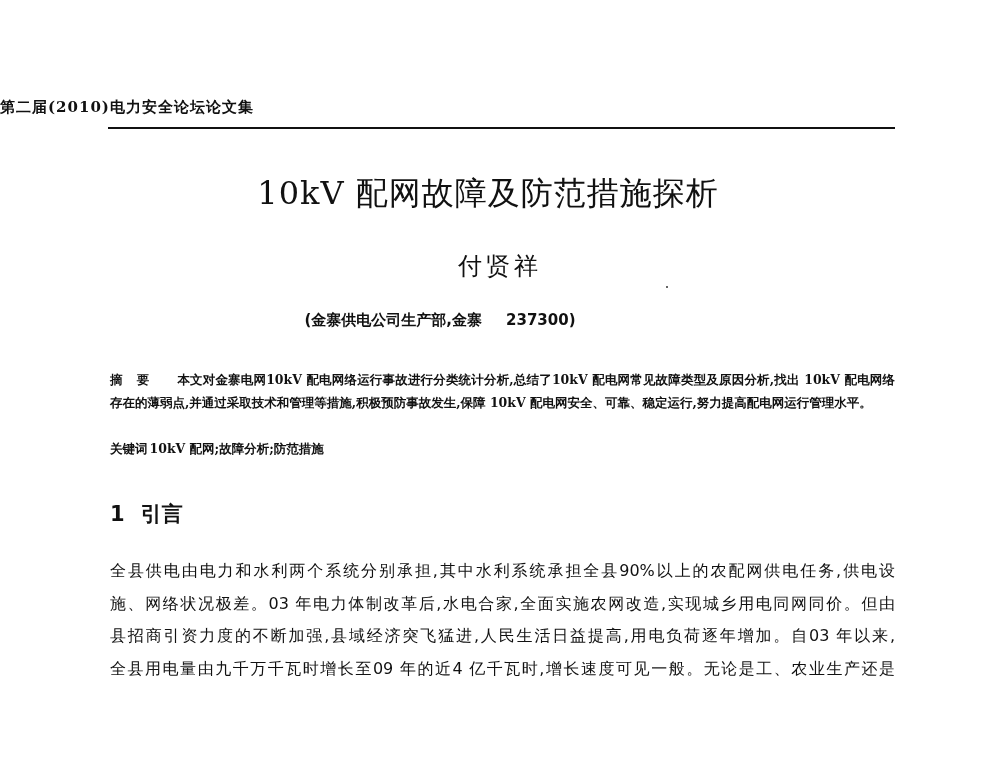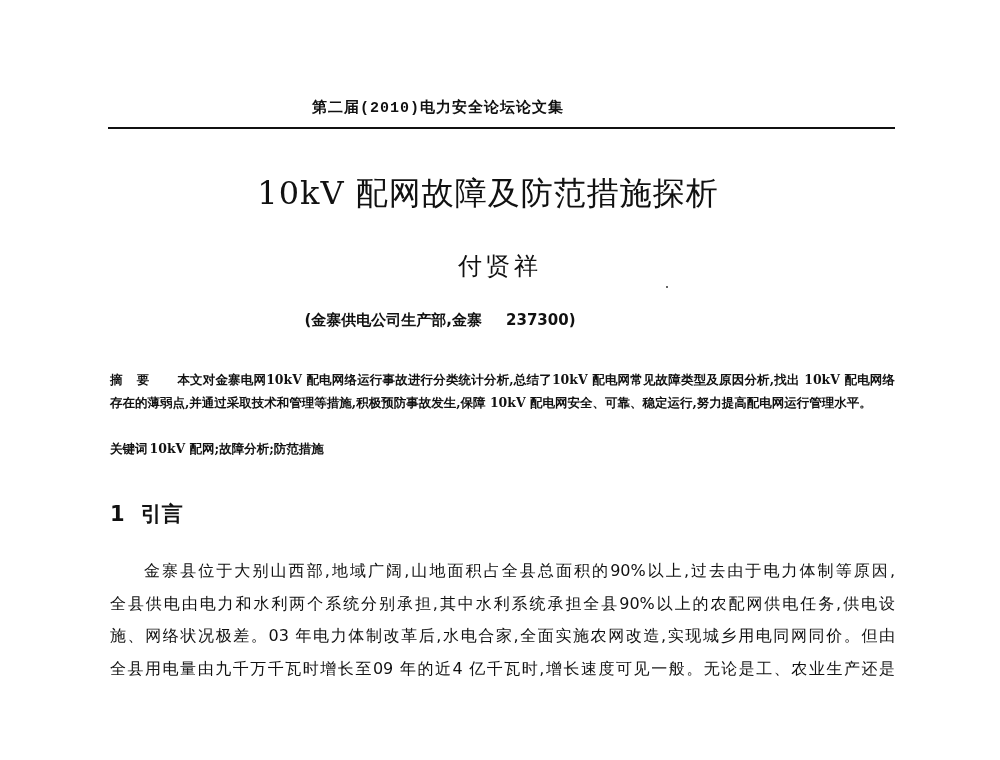--- a/index.html
+++ b/index.html
@@ -4,21 +4,21 @@
 <style>
   html, body { margin: 0; padding: 0; }
   body {
     width: 1000px; height: 760px; overflow: hidden;
     background: #ffffff; color: #111111;
     font-family: "DejaVu Serif", "Liberation Serif", serif;
     position: relative;
   }
   .running-head {
     position: absolute; left: 0; top: 98px; width: 876px;
-    text-align: center; font-size: 15px; font-weight: bold; letter-spacing: 1px; font-family: Liberation Mono, monospace;
+    text-align: left; font-size: 15px; font-weight: bold; letter-spacing: 1px;
   }
   .head-rule {
     position: absolute; left: 108px; top: 127px; width: 787px; height: 2px;
     background: #111111;
   }
   .title {
     position: absolute; left: 0; top: 172px; width: 976px; text-align: center;
     font-size: 32px; letter-spacing: 1px;
   }
   .author {
@@ -74,18 +74,18 @@
 
 <div class="keywords">
   <span class="label">关键词</span><span>10kV 配网;故障分析;防范措施</span>
 </div>
 
 <div class="section-heading">
   <span class="num">1</span><span>引言</span>
 </div>
 
 <div class="body-text">
-  <span class="line indent">金寨县位于大别山西部,地域广阔,山地面积占全县总面积的90%以上,过去由于电力体制等原因,</span>
   <span class="line">全县供电由电力和水利两个系统分别承担,其中水利系统承担全县90%以上的农配网供电任务,供电设</span>
   <span class="line">施、网络状况极差。03 年电力体制改革后,水电合家,全面实施农网改造,实现城乡用电同网同价。但由</span>
+  <span class="line">县招商引资力度的不断加强,县域经济突飞猛进,人民生活日益提高,用电负荷逐年增加。自03 年以来,</span>
   <span class="line">全县用电量由九千万千瓦时增长至09 年的近4 亿千瓦时,增长速度可见一般。无论是工、农业生产还是</span>
 
 </div>
 
 </body></html>

